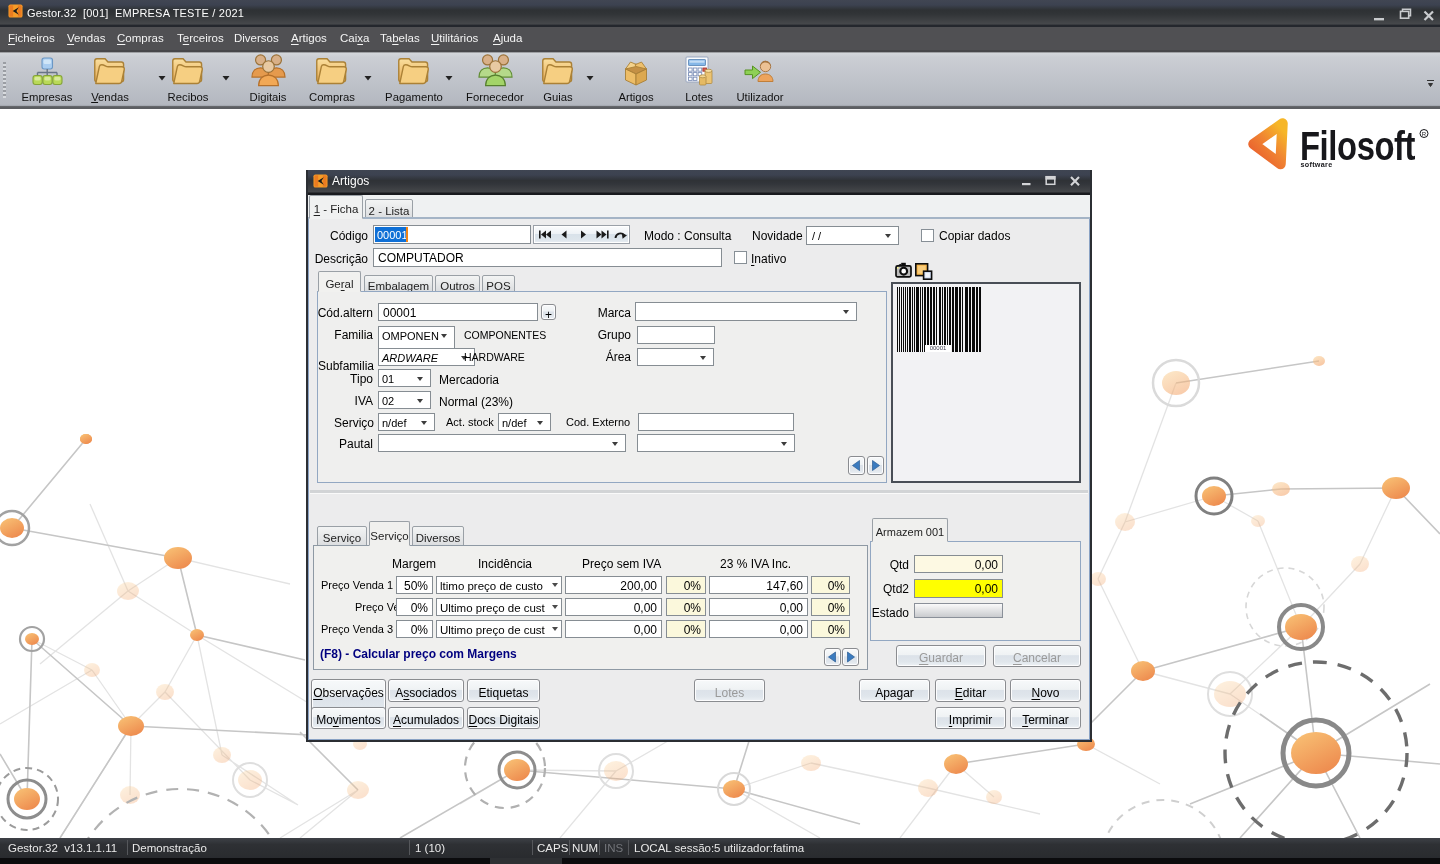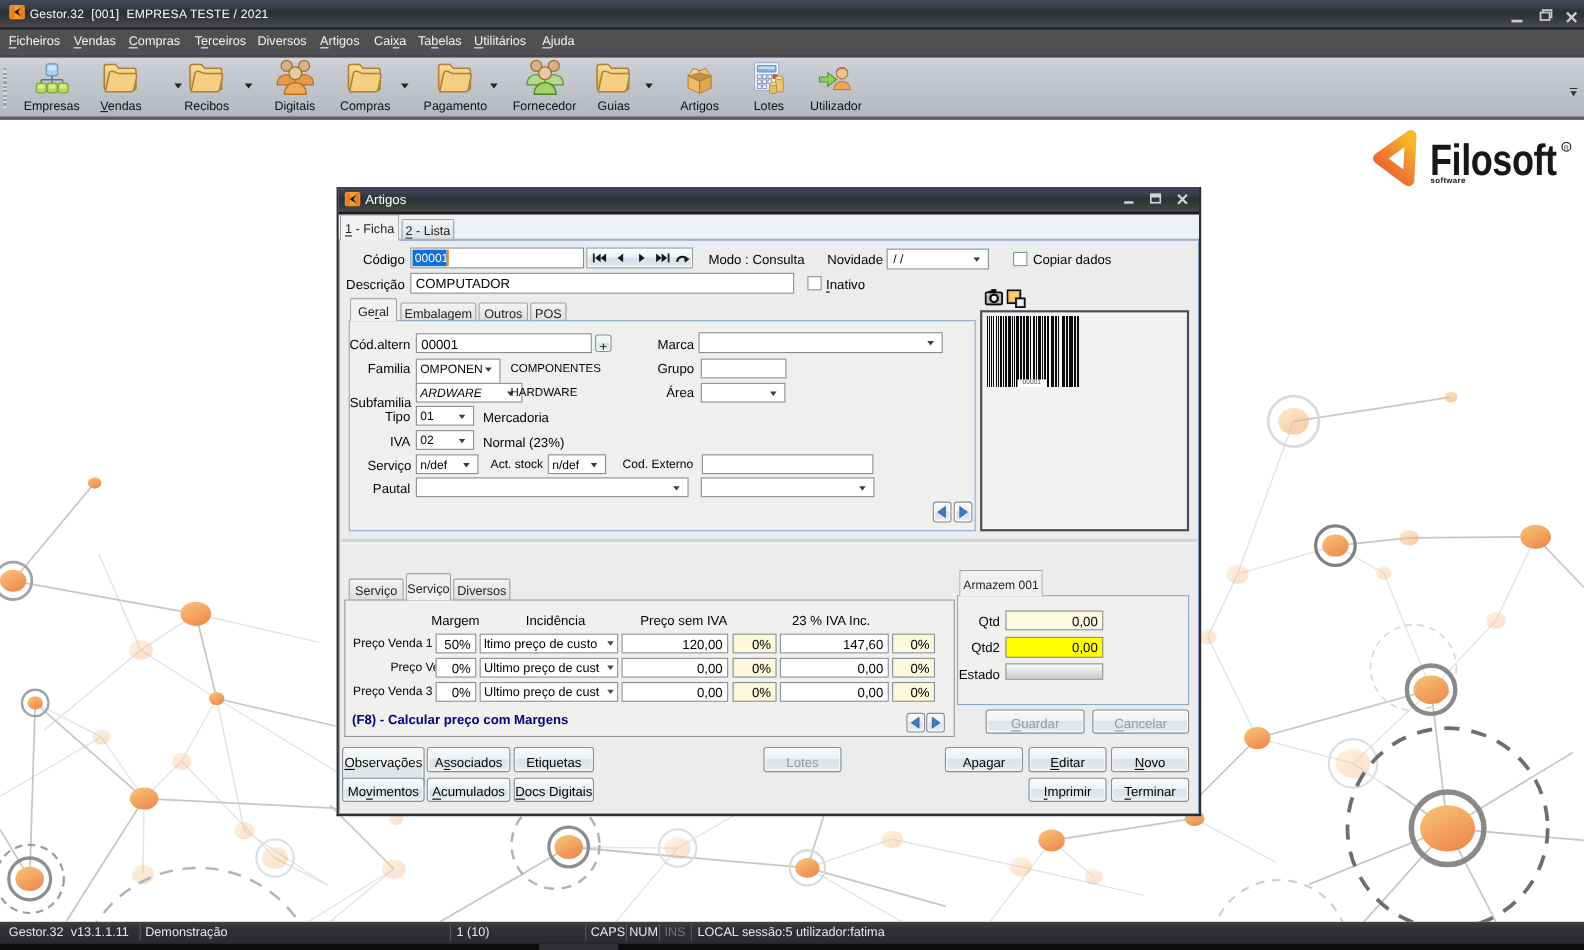--- a/index.html
+++ b/index.html
@@ -590,21 +590,21 @@
 
     <span class="lab" style="left:13px;top:409px;font-size:11px;">Preço Venda 1</span>
     <div class="field pr" style="left:88px;top:406px;width:37px;height:18px;">
         <span class="rt">50%</span>
       </div>
     <div class="combo" style="left:128px;top:406px;width:126px;height:18px;font-size:11.5px;">
         <span style="position:absolute;left:3px;top:3px;">ltimo preço de custo</span>
         <span class="arr2"></span>
       </div>
     <div class="field pr" style="left:257px;top:406px;width:97px;height:18px;">
-        <span class="rt">120,00</span>
+        <span class="rt">200,00</span>
       </div>
     <div class="field pr yel" style="left:358px;top:406px;width:40px;height:18px;">
         <span class="rt">0%</span>
       </div>
     <div class="field pr" style="left:401px;top:406px;width:99px;height:18px;">
         <span class="rt">147,60</span>
       </div>
     <div class="field pr yel" style="left:503px;top:406px;width:39px;height:18px;">
         <span class="rt">0%</span>
       </div>

